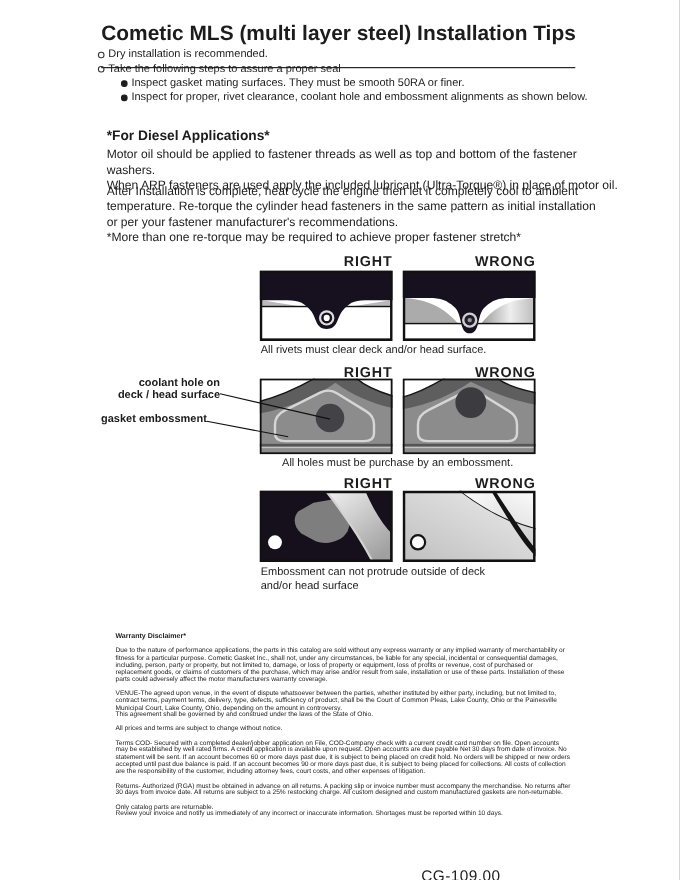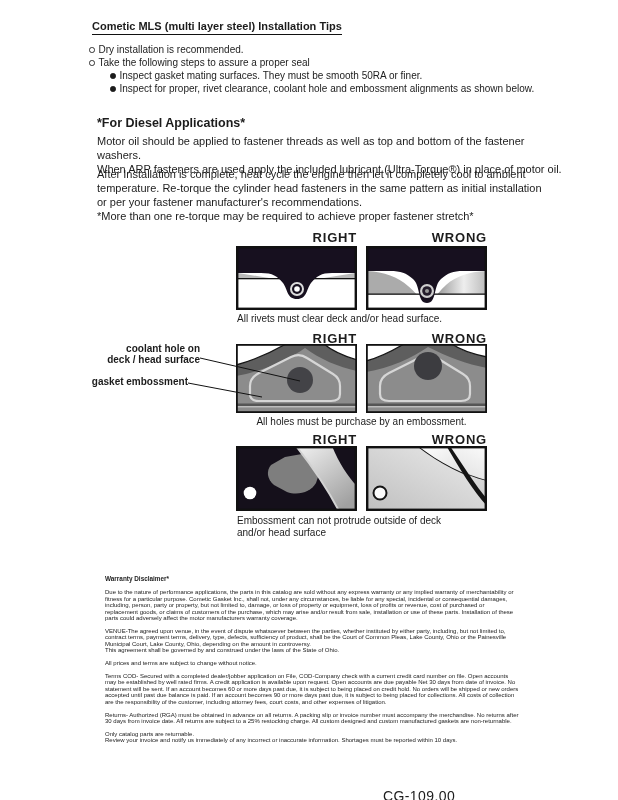--- a/index.html
+++ b/index.html
@@ -3,22 +3,22 @@
 <meta charset="utf-8">
 <style>
   html,body{margin:0;padding:0;background:#888;}
   .page{
     position:relative;width:618px;height:800px;background:#ffffff;
     font-family:"Liberation Sans","DejaVu Sans",sans-serif;color:#1c1c1c;
     margin:0 auto;overflow:hidden;
   }
   .abs{position:absolute;}
   .title{
-    left:92px;top:20px;font-size:11px;font-weight:bold;
-    border-bottom:1.5px solid #111;padding-bottom:2px;white-space:nowrap;
+    left:92px;top:20px;font-size:19px;font-weight:bold;
+    border-bottom:1.5px solid #111;padding-bottom:19px;white-space:nowrap;
   }
   .bullets{left:89px;top:43px;font-size:10px;line-height:13px;width:470px;}
   .brow{display:flex;align-items:flex-start;}
   .brow.sub{margin-left:21px;}
   .bmark{flex:0 0 auto;width:3.5px;height:3.5px;border:1px solid #333;border-radius:50%;
          margin:4px 4px 0 0;background:transparent;}
   .brow.sub .bmark{background:#1c1c1c;border-color:#1c1c1c;}
   .h2{left:97px;top:116px;font-size:12.5px;font-weight:bold;}
   .para{left:97px;font-size:11px;line-height:14px;white-space:pre-line;width:470px;}
   .p1{top:134px;} .p2{top:167px;} .p3{top:209px;}

